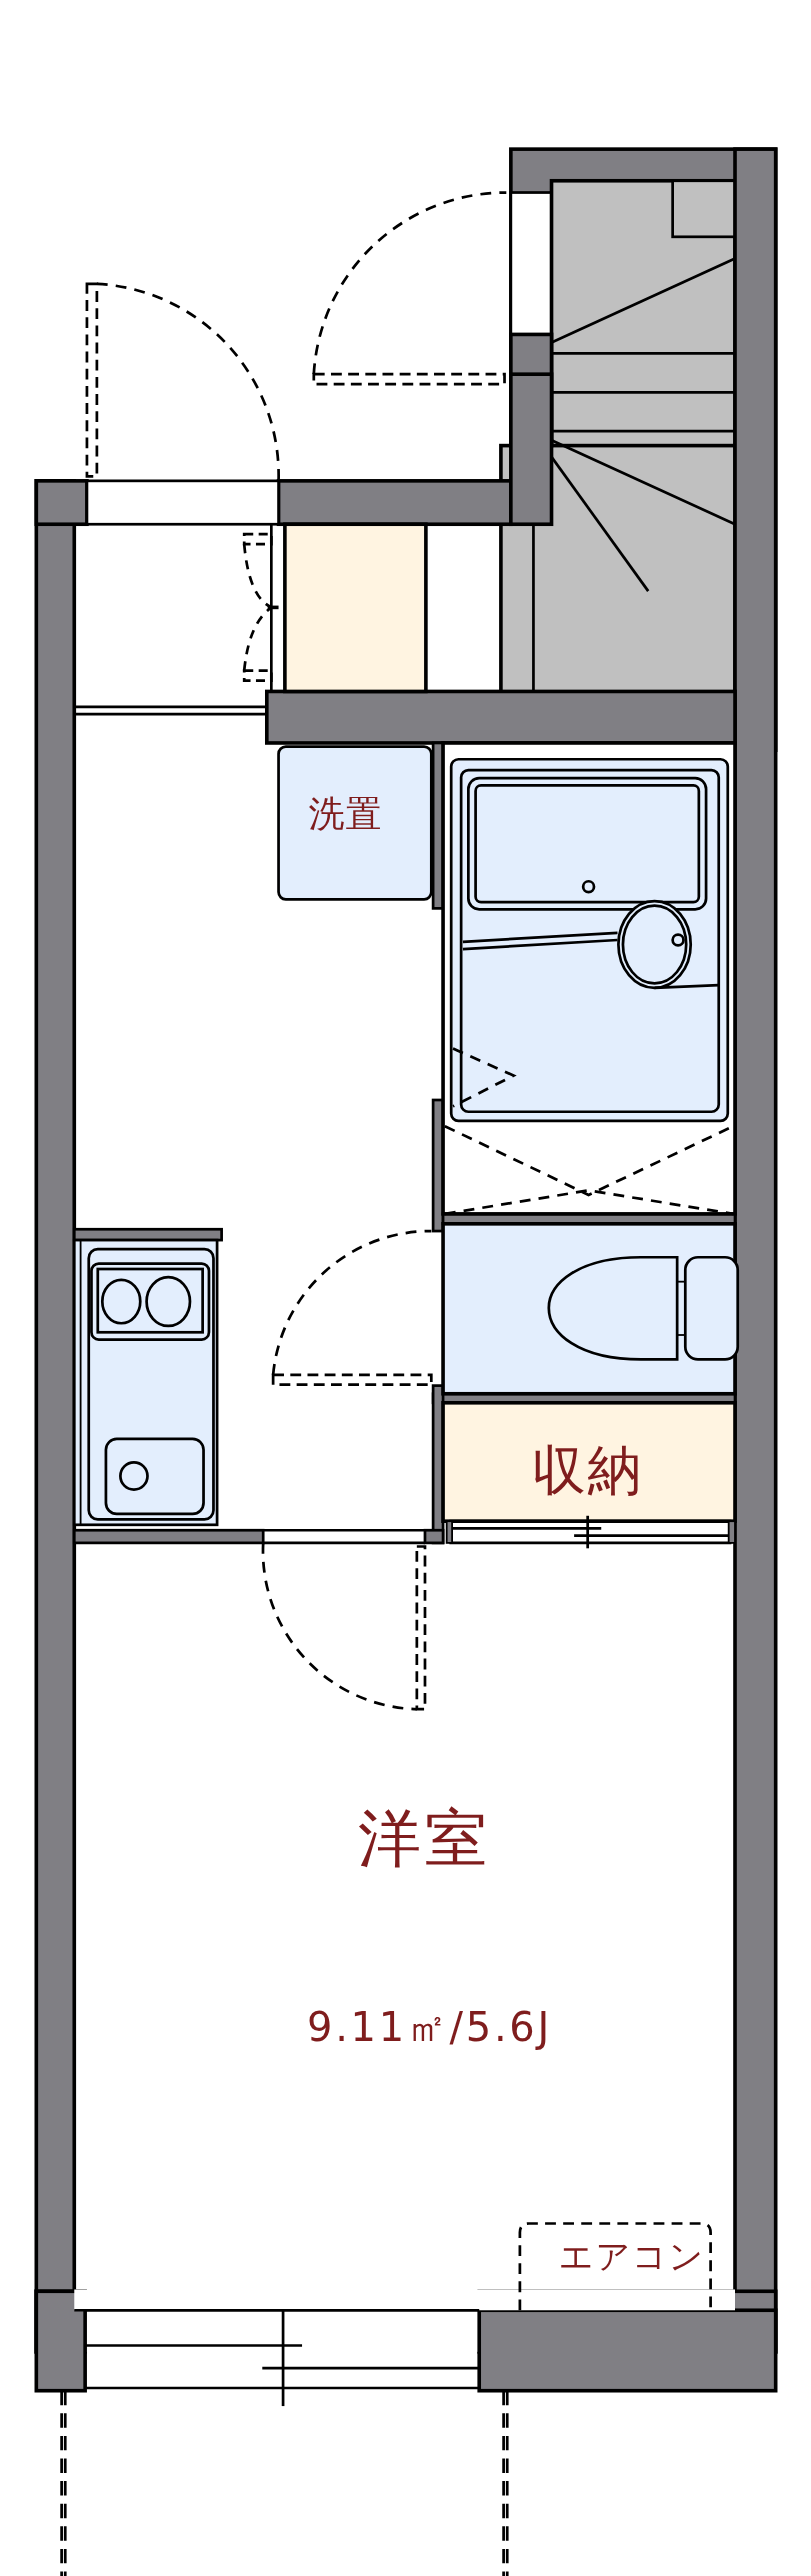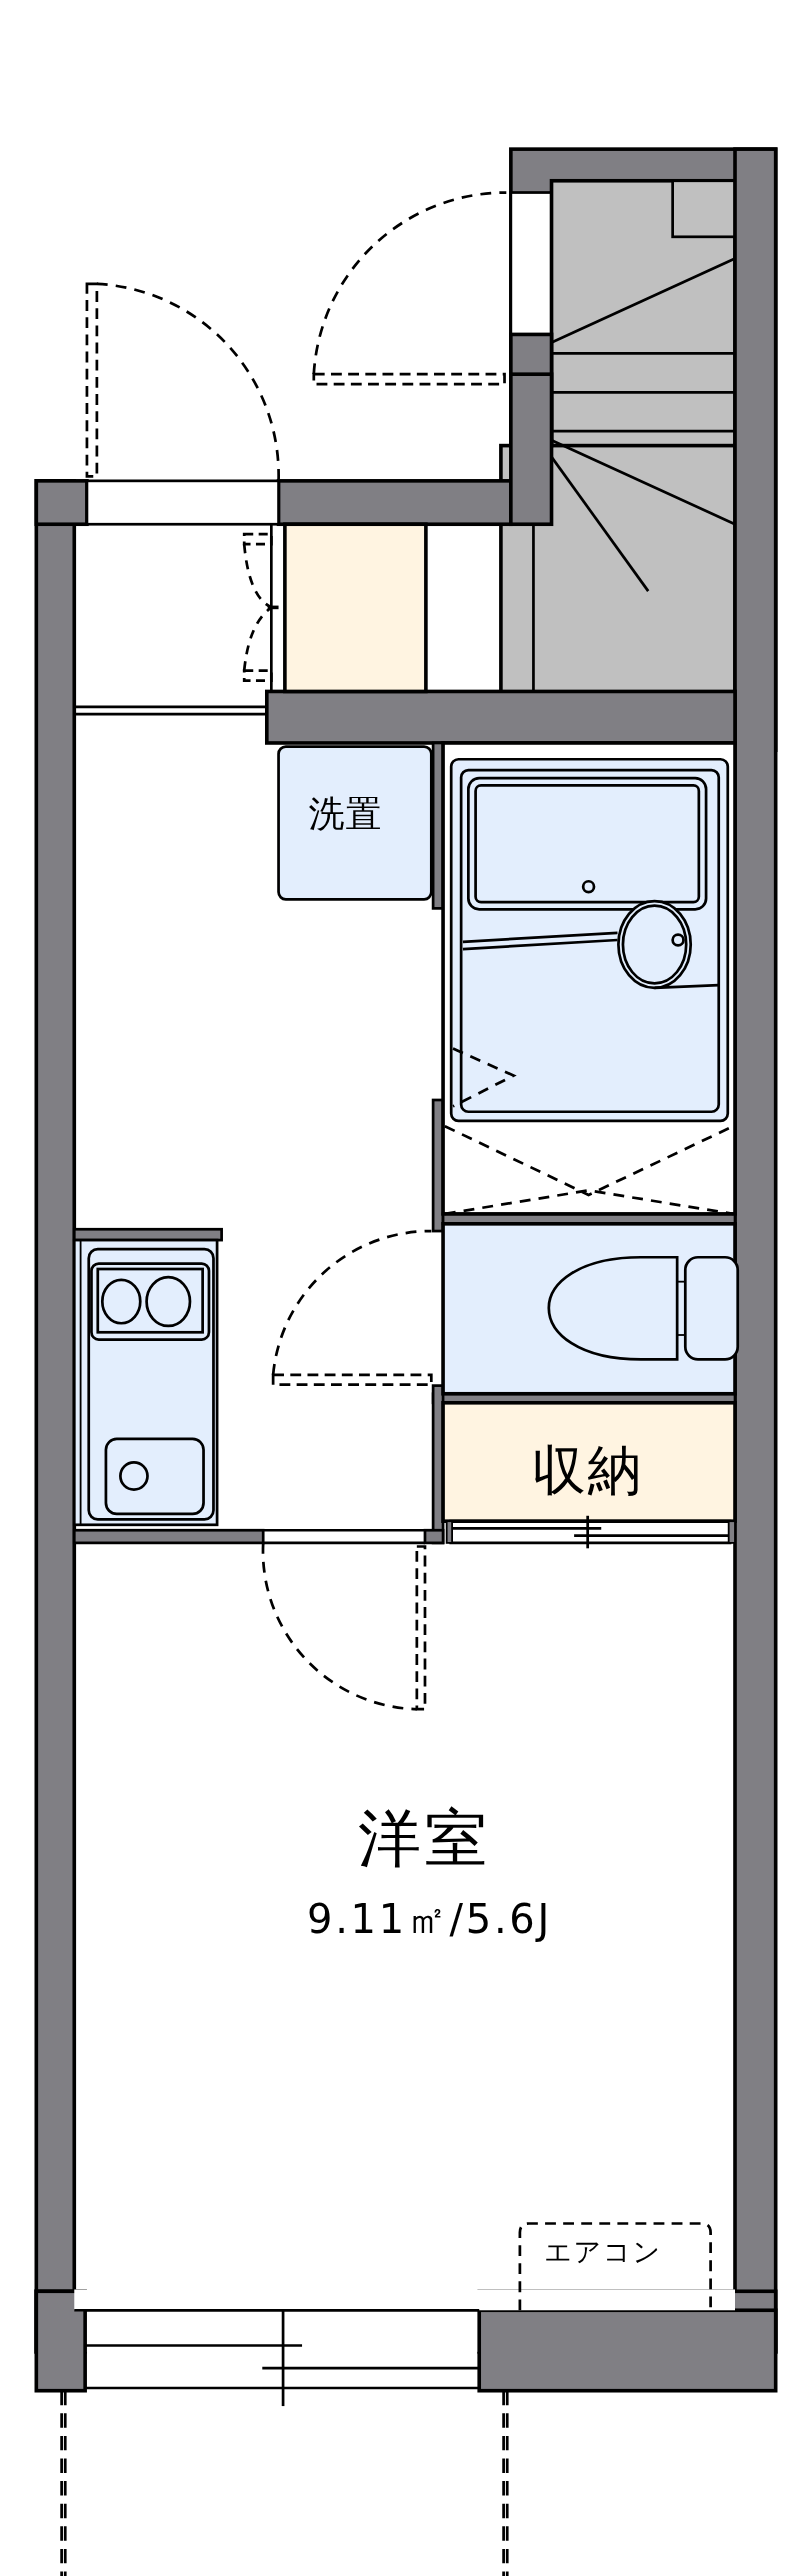--- a/index.html
+++ b/index.html
@@ -1,25 +1,25 @@
 <!DOCTYPE html>
 <html style="font-size:14.5px"><head>
 <meta charset="utf-8">
 <style>
   html, body { margin: 0; padding: 0; background: #ffffff; }
   body { width: 812px; height: 2576px; overflow: hidden; position: relative;
          font-family: "DejaVu Sans", "Liberation Sans", sans-serif; }
   #plan { position: absolute; left: 0; top: 0; width: 812px; height: 2576px; }
-  .lbl { position: absolute; color: #000000; white-space: nowrap; text-align: center;
+  .lbl { position: absolute; color: #7f1d1d; white-space: nowrap; text-align: center;
          font-family: "DejaVu Sans", "Liberation Sans", sans-serif; }
   .lbl-wash { left: 284px; top: 790px; width: 123px; font-size: 36px; letter-spacing: 0.9px; }
   .lbl-storage { left: 506px; top: 1435px; width: 163px; font-size: 54px; letter-spacing: 1.8px; }
   .lbl-room { left: 307px; top: 1796px; width: 235px; font-size: 63px; letter-spacing: 3.6px; }
-  .lbl-area { left: 226px; top: 1892px; width: 407px; font-size: 40px; letter-spacing: 2.7px; }
-  .lbl-ac { left: 508px; top: 2234px; width: 190px; font-size: 27px; letter-spacing: 1.8px; }
+  .lbl-area { left: 226px; top: 2000px; width: 407px; font-size: 40px; letter-spacing: 2.7px; }
+  .lbl-ac { left: 537px; top: 2234px; width: 190px; font-size: 34px; letter-spacing: 1.8px; }
 </style>
 </head>
 <body>
 
 <svg id="plan" viewBox="0 0 898 2850" xmlns="http://www.w3.org/2000/svg">
 
   <g>
     <rect x="565" y="165" width="293" height="665" fill="#807f84" stroke="#000" stroke-width="4"></rect>
 
     <rect x="565" y="213" width="45" height="201" fill="#ffffff" stroke="#000" stroke-width="3"></rect>

